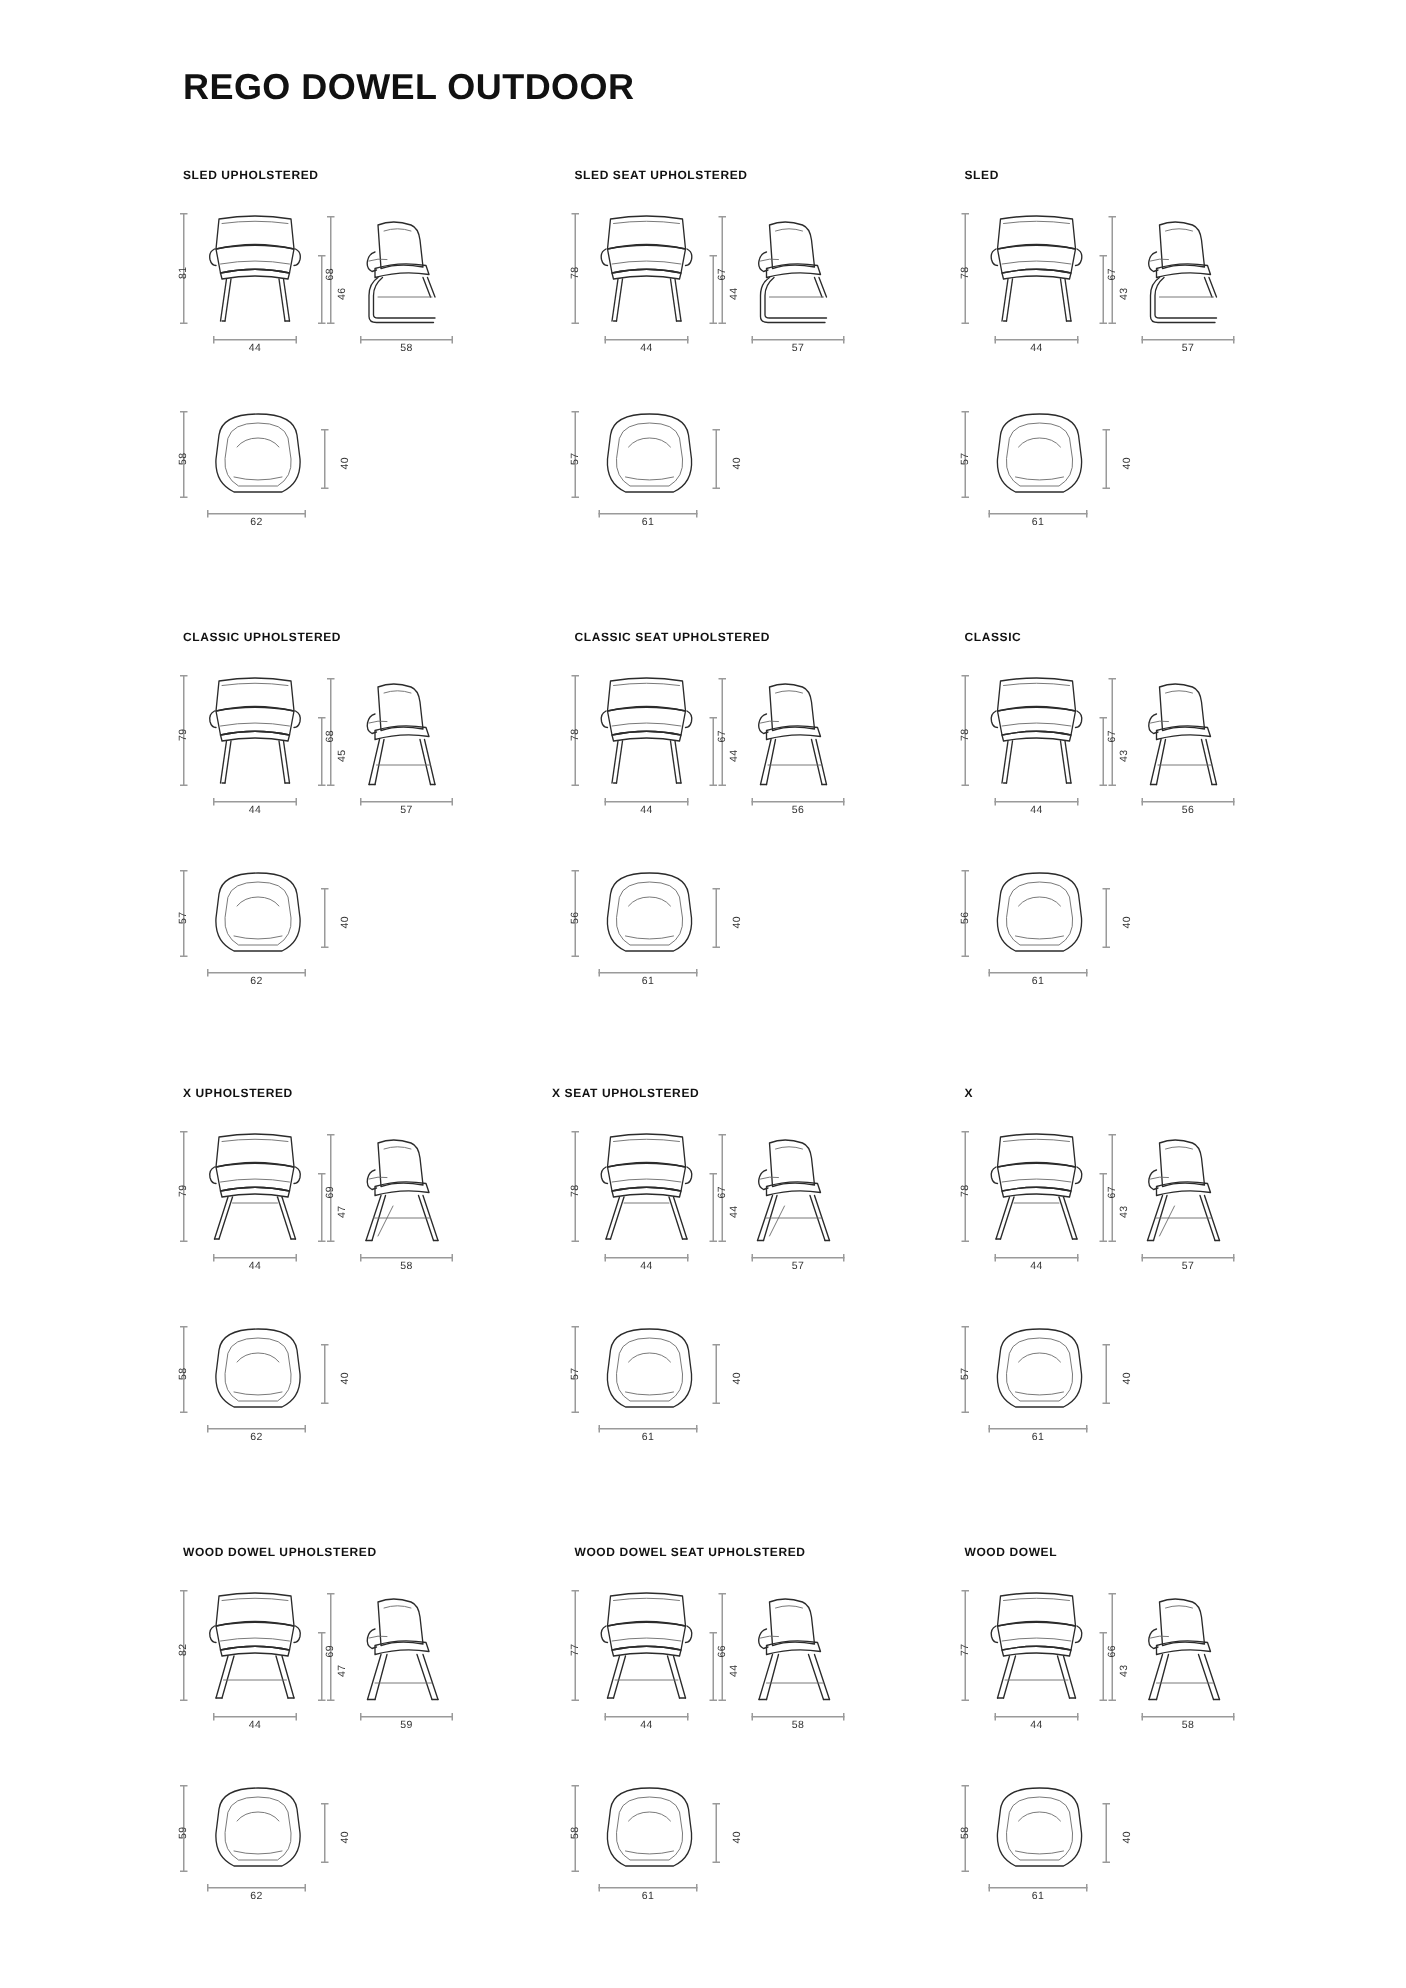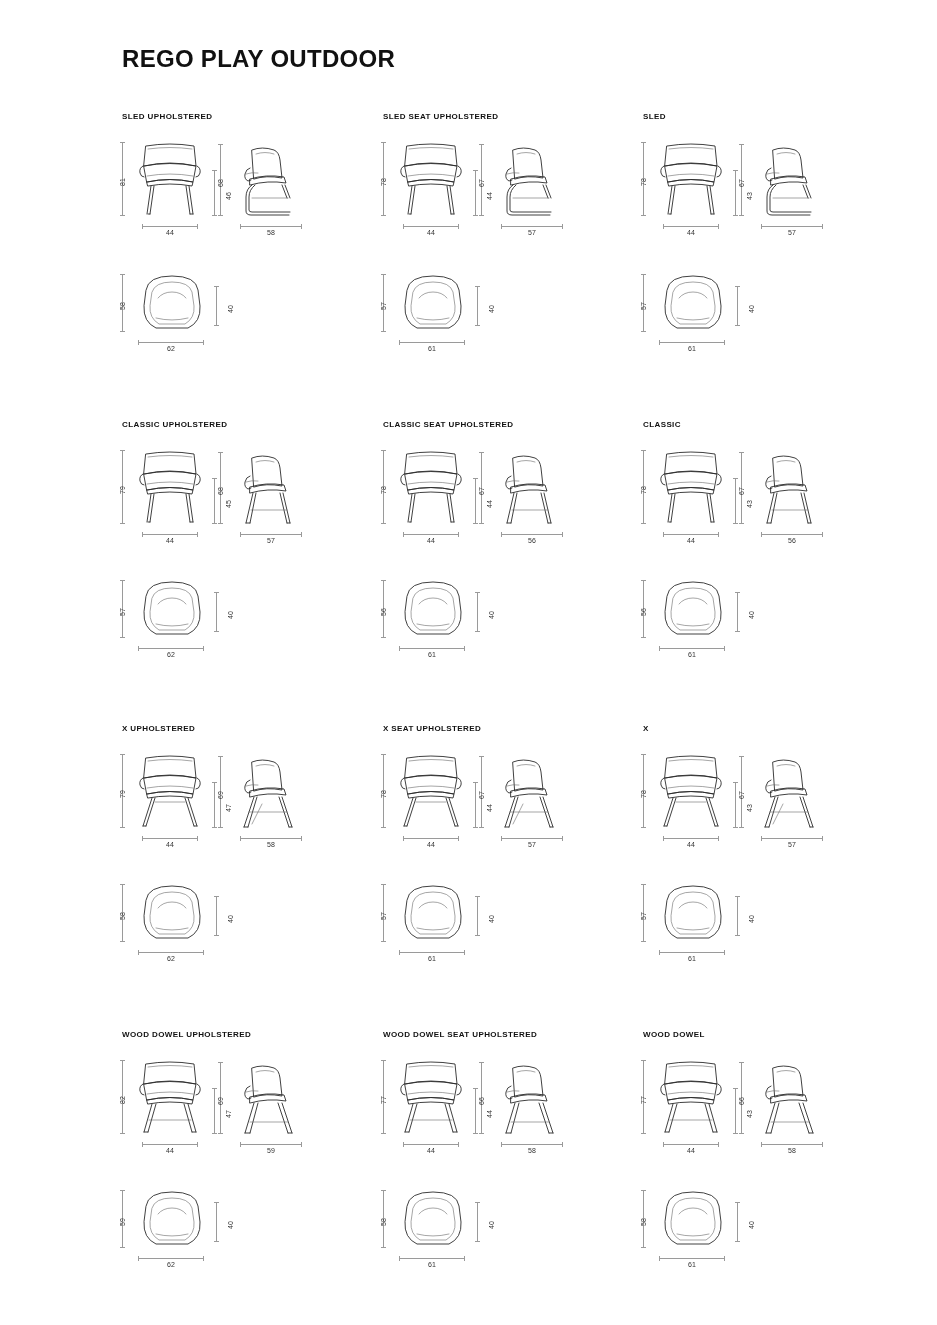--- a/index.html
+++ b/index.html
@@ -43,21 +43,21 @@
   .chair path,.chair line,.chair polyline,.chair ellipse,.chair rect,.chair circle{
     fill:none;stroke:#2b2b2b;stroke-width:0.9;stroke-linejoin:round;stroke-linecap:round;
   }
   .chair .thin{stroke:#6a6a6a;stroke-width:0.6;}
 </style>
 </head>
 <body>
 
 <div class="page">
 
-  <div class="title">REGO PLAY OUTDOOR</div>
+  <div class="title">REGO DOWEL OUTDOOR</div>
 
   <div class="grid" id="grid">
       <div class="section" style="left:0;top:0;">
         <div class="sec-label" style="position:absolute;left:122px;top:112px;">SLED UPHOLSTERED</div>
         <div class="view" style="left:134px;top:140px;">
   <svg width="72" height="78" viewBox="0 0 72 78" class="chair">
     <path d="M12 6 q24 -4 48 0 l2 20 q-26 -5 -52 0 z"></path>
     <path class="thin" d="M14 9 q22 -3 44 0"></path>
     <path d="M10 26 q26 -6 52 0 l-3 16 q-23 -5 -46 0 z"></path>
     <path class="thin" d="M13 36 q23 -4 46 0"></path>
@@ -589,21 +589,21 @@
   <div class="dline v" style="left:216px;top:896px;height:40px;"></div>
   <div class="tick h" style="left:214px;top:896px;"></div>
   <div class="tick h" style="left:214px;top:935px;"></div>
   <div class="dimtxt vert" style="left:227px;top:923px;">40</div>
   <div class="dline h" style="left:138px;top:952px;width:66px;"></div>
   <div class="tick v" style="left:138px;top:950px;"></div>
   <div class="tick v" style="left:203px;top:950px;"></div>
   <div class="dimtxt" style="left:164px;top:955px;width:14px;text-align:center;">62</div>
       </div>
       <div class="section" style="left:0;top:0;">
-        <div class="sec-label" style="position:absolute;left:383px;top:724px;">X SEAT UPHOLSTERED</div>
+        <div class="sec-label" style="position:absolute;left:368px;top:724px;">X SEAT UPHOLSTERED</div>
         <div class="view" style="left:395px;top:752px;">
   <svg width="72" height="78" viewBox="0 0 72 78" class="chair">
     <path d="M12 6 q24 -4 48 0 l2 20 q-26 -5 -52 0 z"></path>
     <path class="thin" d="M14 9 q22 -3 44 0"></path>
     <path d="M10 26 q26 -6 52 0 l-3 16 q-23 -5 -46 0 z"></path>
     <path class="thin" d="M13 36 q23 -4 46 0"></path>
     <path d="M9 26 q-4 2 -3 7 q1 4 4 4"></path>
     <path d="M63 26 q4 2 3 7 q-1 4 -4 4"></path>
     <path d="M13 42 q23 -5 46 0 l-1 4 q-22 -4 -44 0 z"></path>
 

